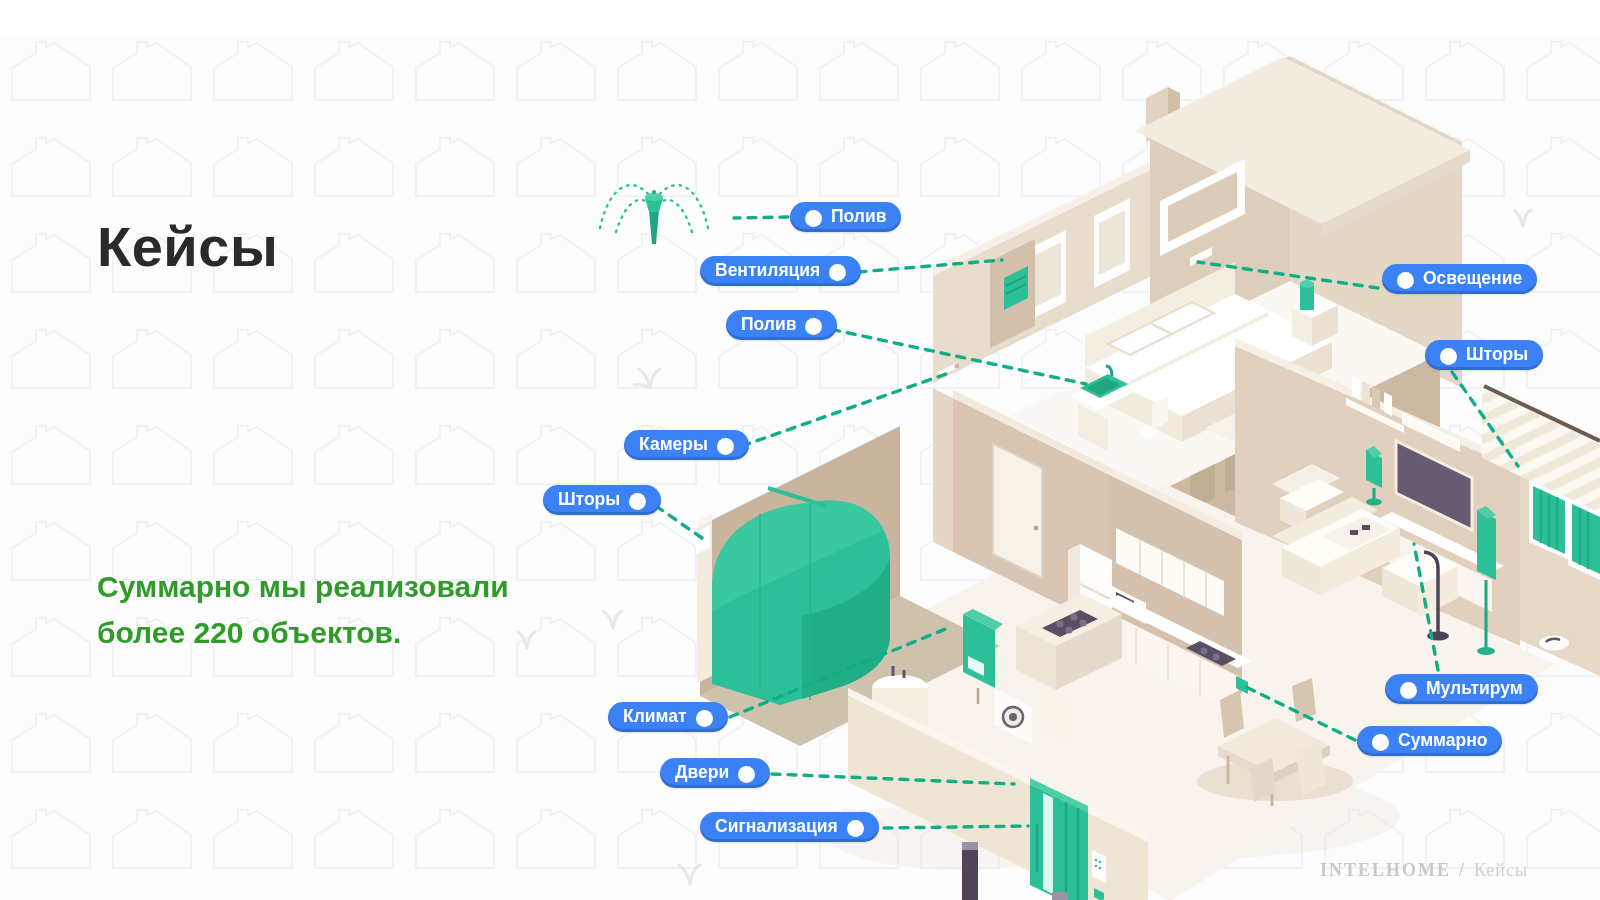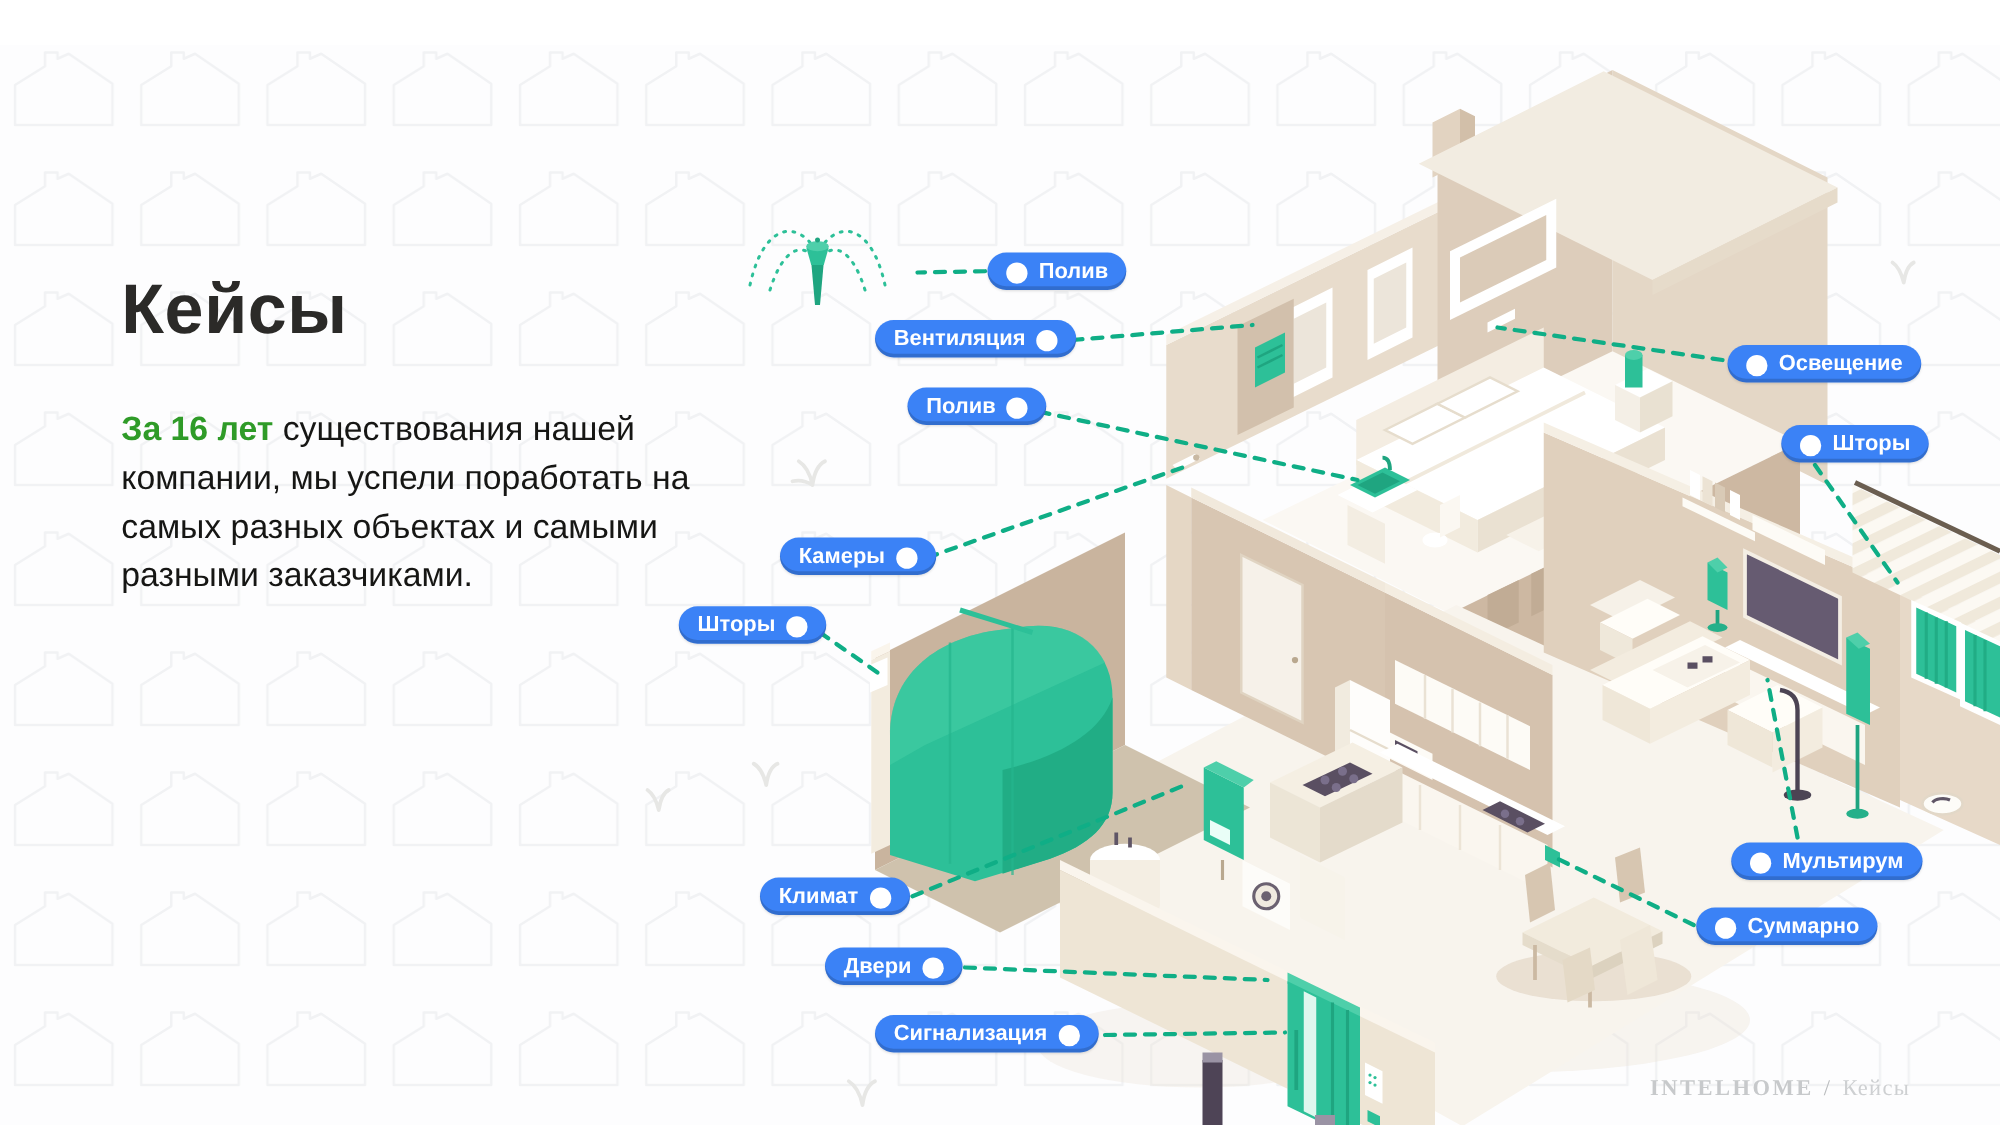--- a/index.html
+++ b/index.html
@@ -394,21 +394,21 @@
     <path d="M772,738 L1014,748"></path>
     <path d="M884,792 L1028,790"></path>
     <path d="M1378,252 L1198,226"></path>
     <path d="M1452,336 L1518,430"></path>
     <path d="M1438,634 L1414,508"></path>
     <path d="M1355,704 L1244,650"></path>
   </g>
 </svg>
 
 <div class="title">Кейсы</div>
-<div class="intro"><span class="hl">За 16 лет</span> <span>существования нашей компании, мы успели поработать на самых разных объектах и самыми разными заказчиками.</span></div>
+<div class="summary">Суммарно мы реализовали более 220 объектов.</div>
 
 <div class="pill dot-left" style="left:790px;top:166px">
       <span class="dot"></span>
       <span>Полив</span>
     </div>
 <div class="pill dot-right" style="left:700px;top:220px">
       <span class="dot"></span>
       <span>Вентиляция</span>
     </div>
 <div class="pill dot-right" style="left:726px;top:274px">
@@ -428,21 +428,21 @@
       <span>Климат</span>
     </div>
 <div class="pill dot-right" style="left:660px;top:722px">
       <span class="dot"></span>
       <span>Двери</span>
     </div>
 <div class="pill dot-right" style="left:700px;top:776px">
       <span class="dot"></span>
       <span>Сигнализация</span>
     </div>
-<div class="pill dot-left" style="left:1382px;top:240px">
+<div class="pill dot-left" style="left:1382px;top:228px">
       <span class="dot"></span>
       <span>Освещение</span>
     </div>
 <div class="pill dot-left" style="left:1425px;top:304px">
       <span class="dot"></span>
       <span>Шторы</span>
     </div>
 <div class="pill dot-left" style="left:1385px;top:638px">
       <span class="dot"></span>
       <span>Мультирум</span>

